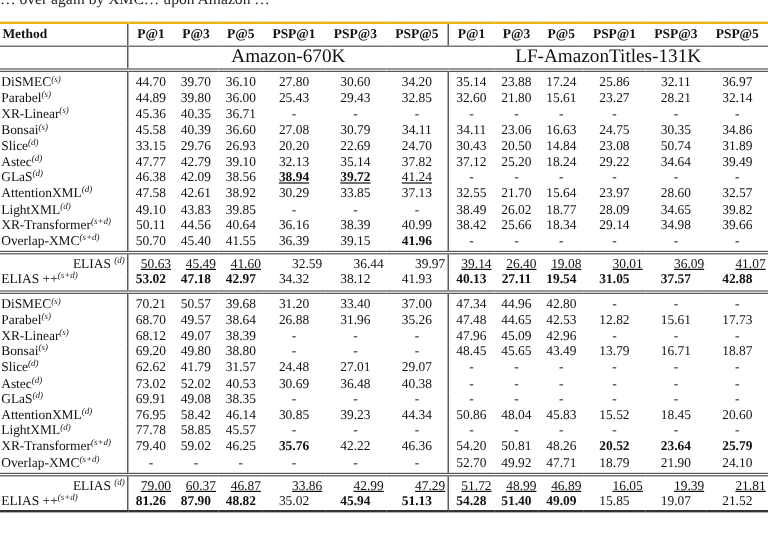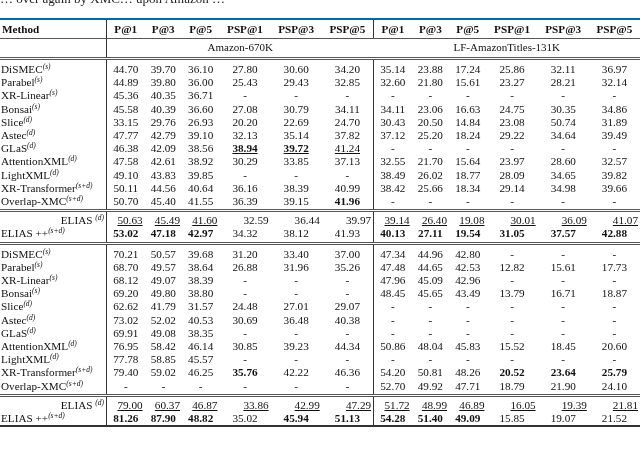--- a/index.html
+++ b/index.html
@@ -7,23 +7,23 @@
          font-family:"Liberation Serif","DejaVu Serif",serif; color:#111; }
   .caption-cut { position:absolute; left:0; top:-9px; font-size:13px; white-space:nowrap; color:#222; }
   table { position:absolute; left:0; top:18px; width:640px; border-collapse:collapse;
           font-size:11.2px; line-height:13.2px; }
   td, th { padding:0 2px; white-space:nowrap; }
   th { font-weight:bold; text-align:center; height:15px; }
   th.method { text-align:left; width:102px; }
   td.m { text-align:left; padding-left:1px; }
   td.n { text-align:center; }
   .vl { border-left:1px solid #333; }
-  .toprule { border-top:2px solid #0369a1; }
+  .toprule { border-top:2px solid #eab308; }
   .hdr-row th { border-bottom:1px solid #555; padding-top:2px; padding-bottom:1px; }
-  .ds-row td { height:18px; border-bottom:3px double #555; font-size:11px; }
+  .ds-row td { height:18px; border-bottom:3px double #555; font-size:16px; }
   .first-body td { padding-top:3px; }
   .group-end td { border-bottom:3px double #555; padding-bottom:1px; }
   .elias-first td { padding-top:2px;text-align:right; }
   .bottom-rule td { border-bottom:2px solid #333; }
   sup { font-size:7.5px; font-style:italic; vertical-align:4px; line-height:0; }
   .b { font-weight:bold; }
   .u { text-decoration:underline; }
   .bu { font-weight:bold; text-decoration:underline; }
 </style>
 </head>

